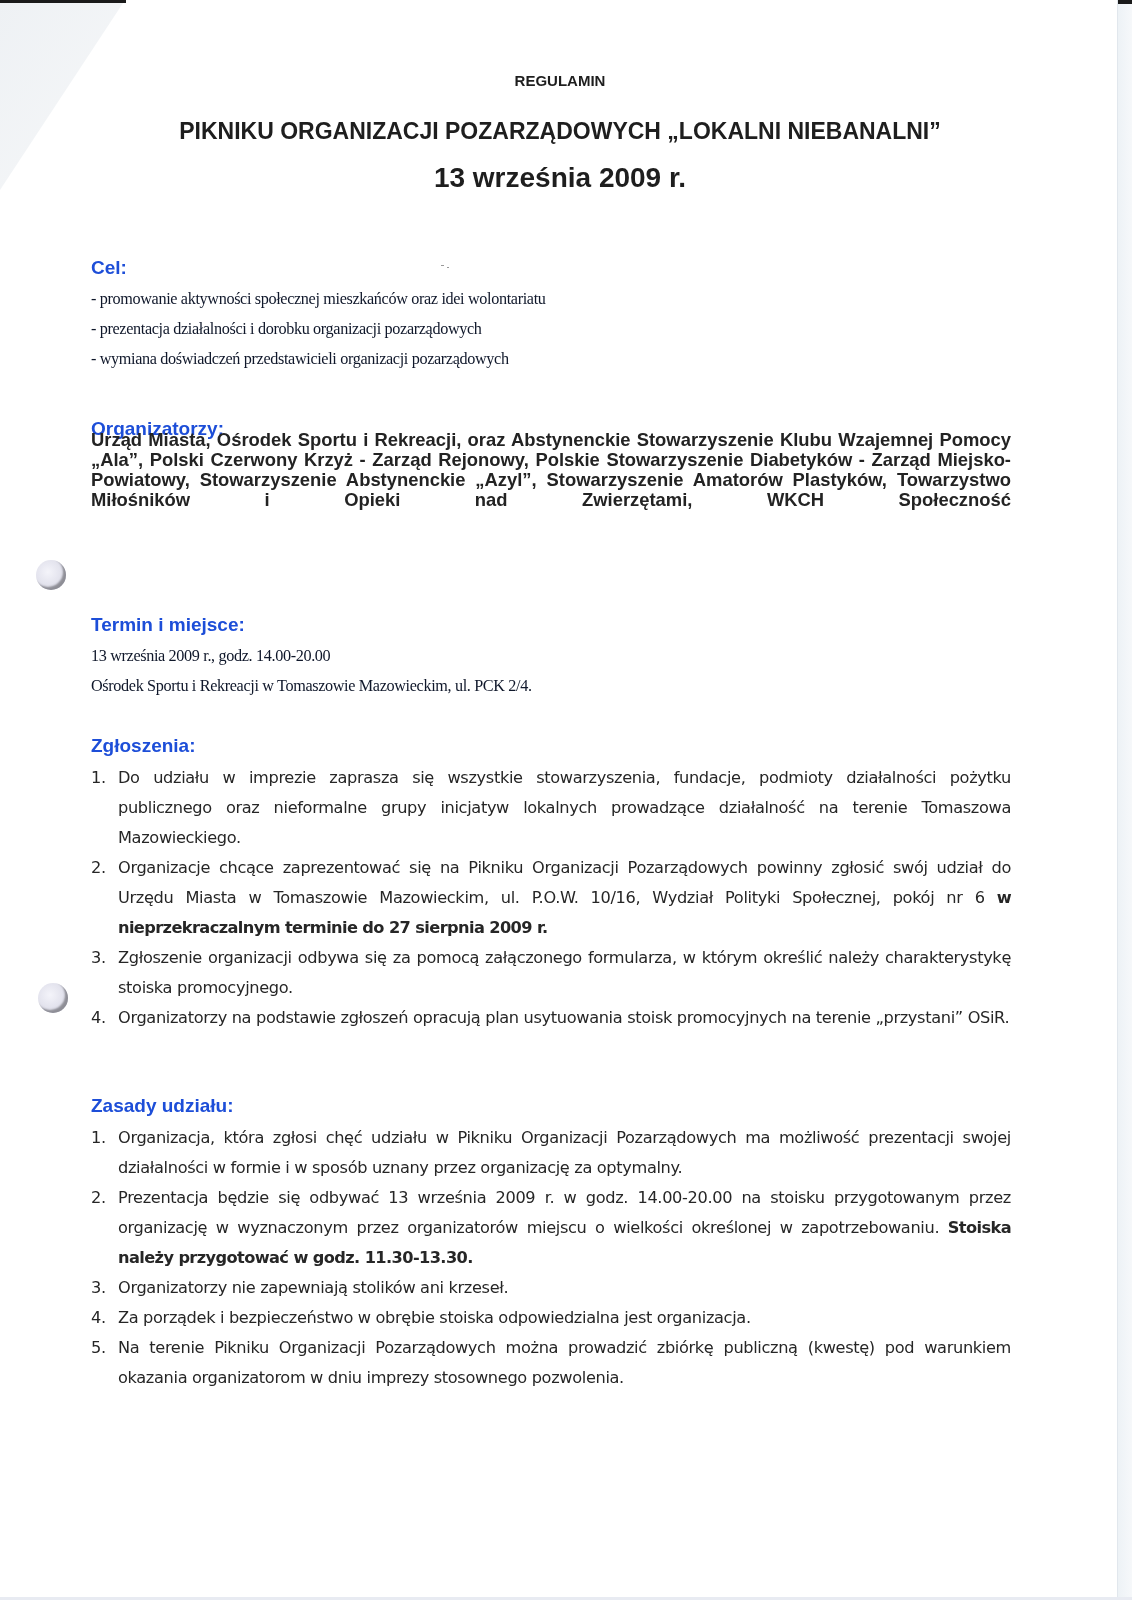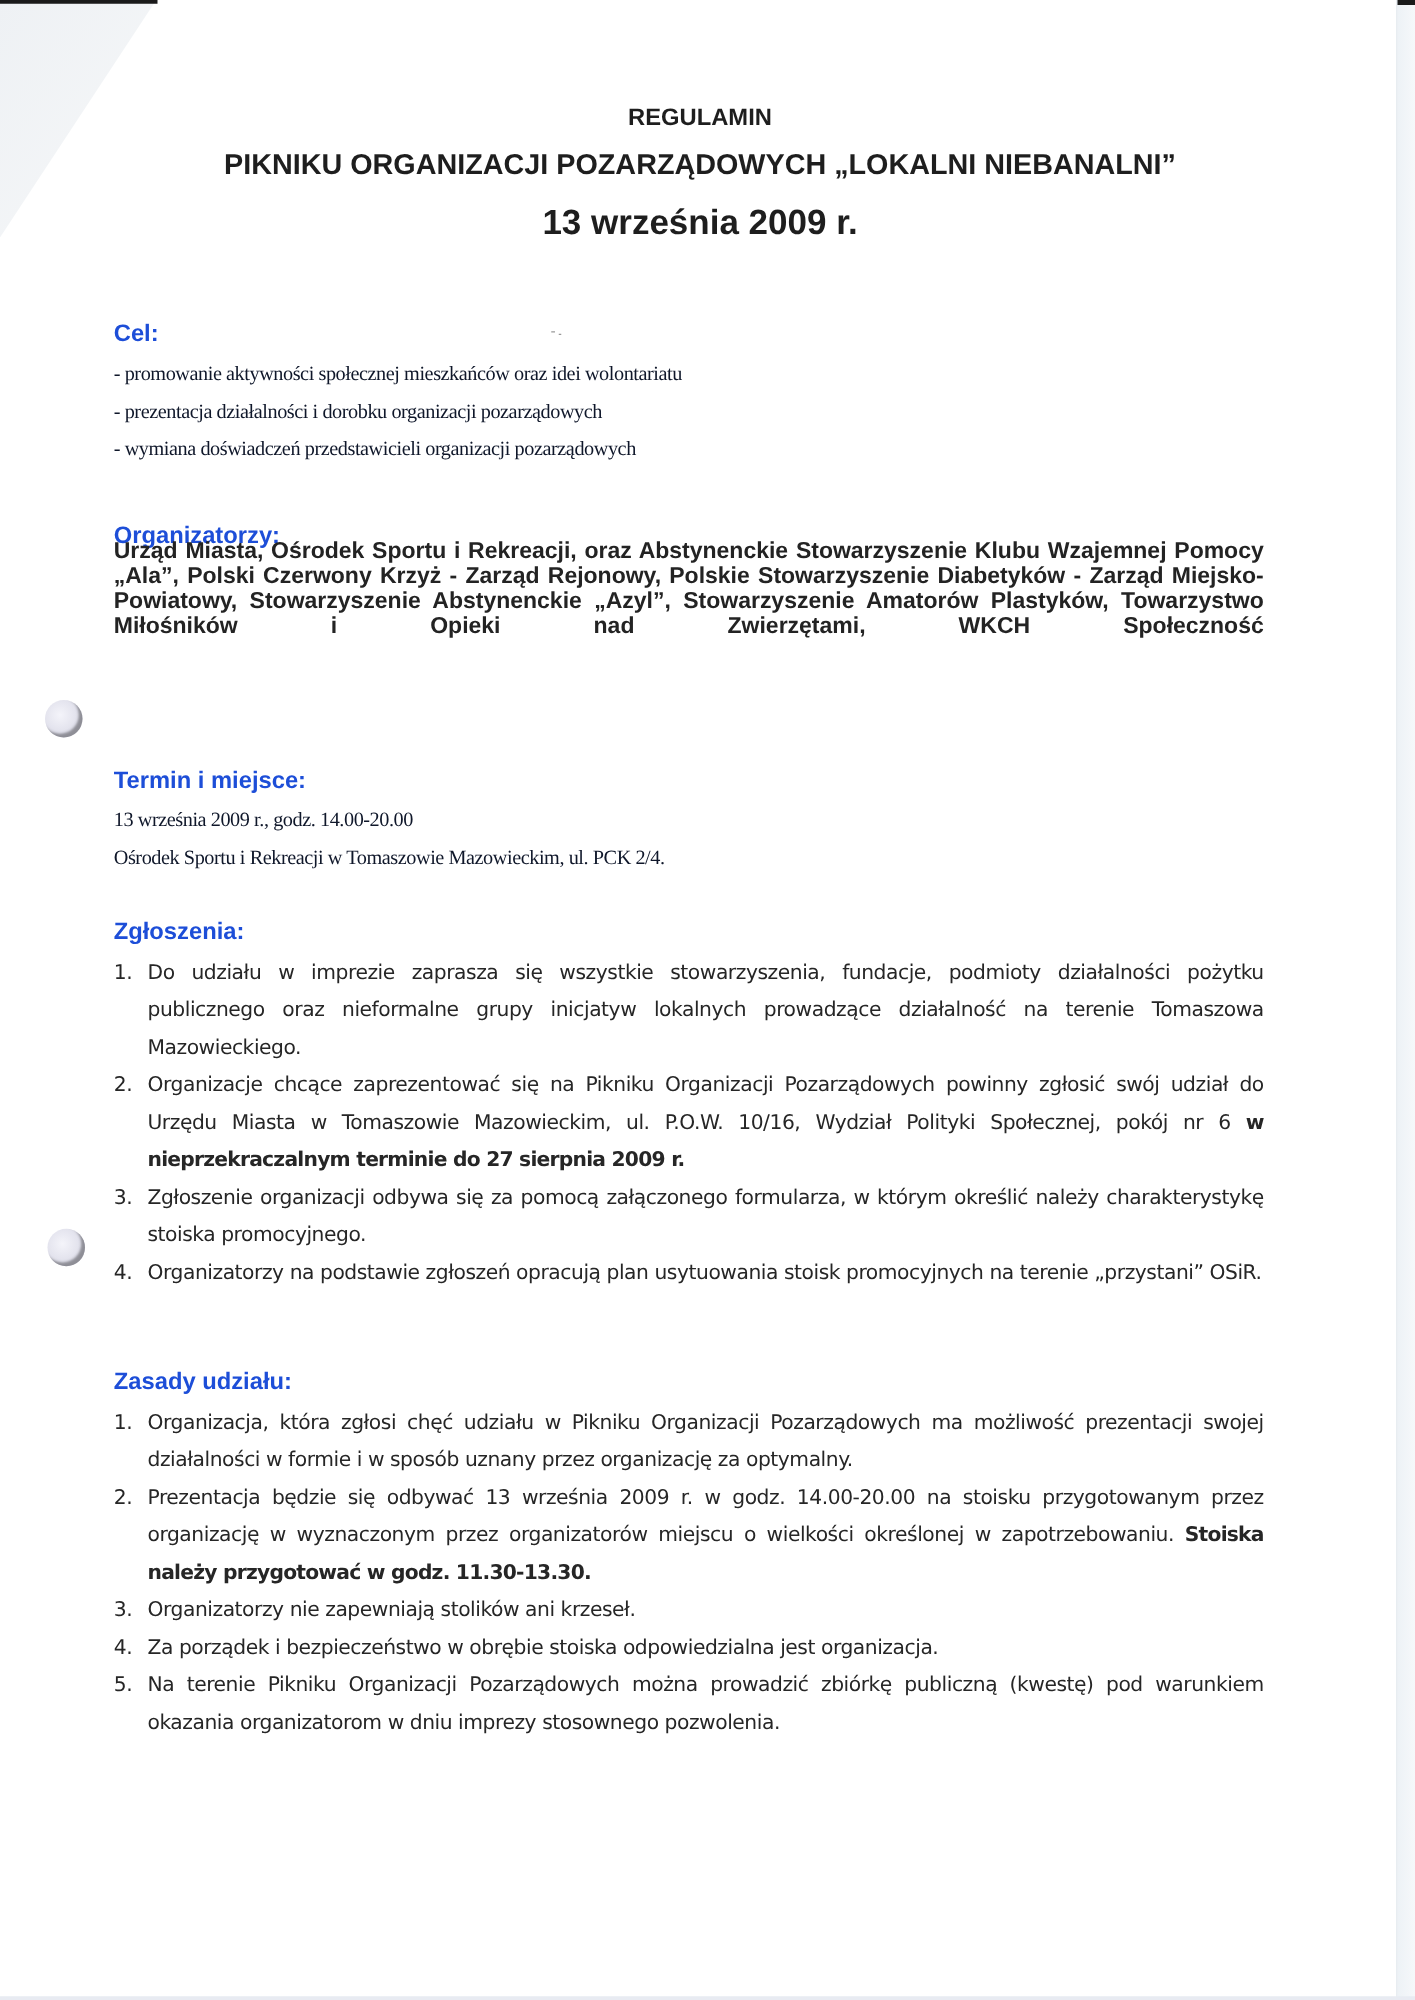--- a/index.html
+++ b/index.html
@@ -32,21 +32,21 @@
       background: radial-gradient(circle at 40% 40%, #f4f4fa 0%, #dcdce8 70%, #b8b8c4 100%);
       box-shadow: inset -3px -3px 2px #8e8e96;
     }
     .punch.p1 { left: 36px; top: 560px; }
     .punch.p2 { left: 38px; top: 983px; }
 
     .title {
       position: absolute; left: 0; width: 1120px; text-align: center;
       font-family: "Liberation Sans", sans-serif; font-weight: bold; color: #1e1e1e;
     }
-    .t1 { top: 84px; font-size: 19px; text-align: center; }
+    .t1 { top: 72px; font-size: 15px; text-align: center; }
     .t2 { top: 118px; font-size: 23px; }
     .t3 { top: 162px; font-size: 28px; }
 
     .heading {
       position: absolute; left: 91px; font-size: 19px; font-weight: bold; color: #1d4ed8;
     }
     .plain {
       position: absolute; left: 91px; font-family: Liberation Serif, serif;
       font-size: 16.2px; color: #0f172a; letter-spacing: -0.35px; white-space: nowrap;
     }

